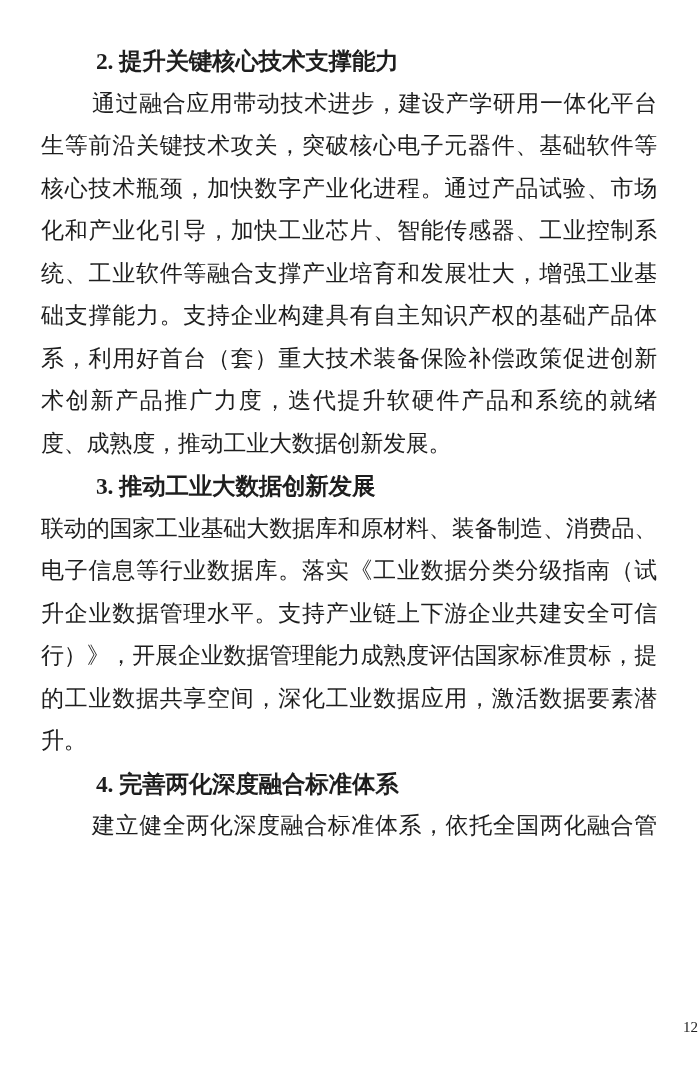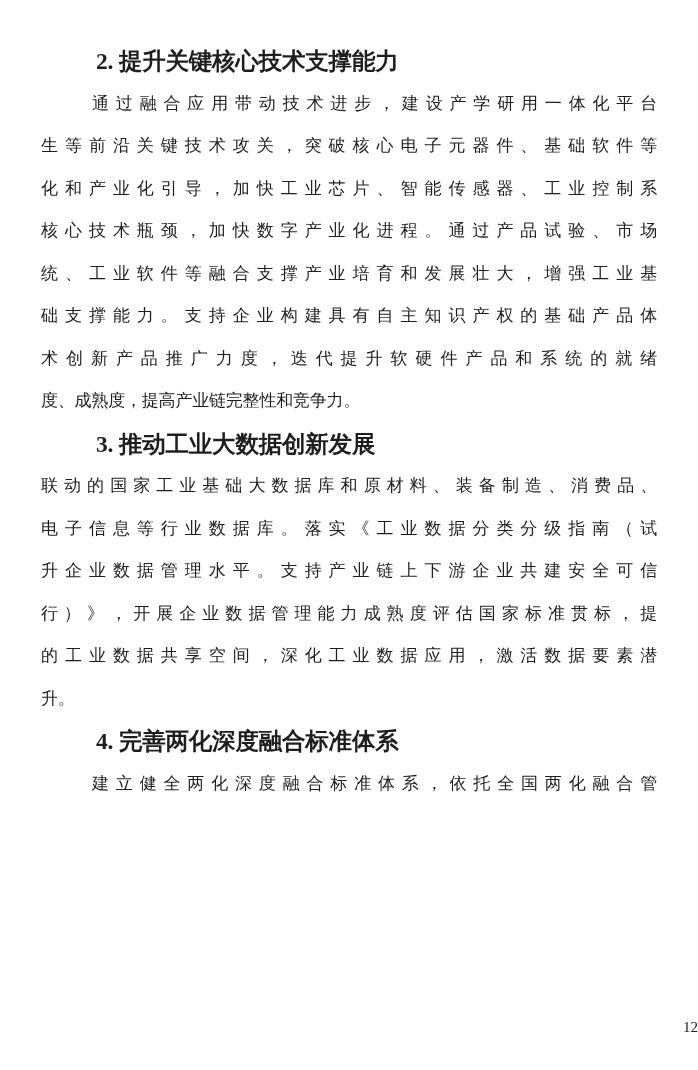--- a/index.html
+++ b/index.html
@@ -18,21 +18,21 @@
   }
   .content {
     position: absolute;
     left: 41px;
     top: 40px;
     width: 616px;
   }
   .line, .heading {
     height: 42.5px;
     line-height: 42.5px;
-    font-size: 17px;
+    font-size: 23px;
     letter-spacing: -0.2px;
     white-space: normal;
     overflow: hidden;
   }
   .heading {
     font-weight: bold;
     text-indent: 55px;
     text-align: left;
     font-size: 23.5px;
   }
@@ -59,26 +59,27 @@
   }
 </style>
 </head>
 <body>
 
 <div class="page">
   <div class="content" id="content">
       <div class="heading">2. 提升关键核心技术支撑能力</div>
       <div class="line fill indent">通过融合应用带动技术进步，建设产学研用一体化平台</div>
       <div class="line fill">生等前沿关键技术攻关，突破核心电子元器件、基础软件等</div>
+      <div class="line fill">核心技术瓶颈，加快数字产业化进程。通过产品试验、市场</div>
       <div class="line fill">化和产业化引导，加快工业芯片、智能传感器、工业控制系</div>
-      <div class="line fill">核心技术瓶颈，加快数字产业化进程。通过产品试验、市场</div>
       <div class="line fill">统、工业软件等融合支撑产业培育和发展壮大，增强工业基</div>
       <div class="line fill">础支撑能力。支持企业构建具有自主知识产权的基础产品体</div>
+      <div class="line fill">系，利用好首台（套）重大技术装备保险补偿政策促进创新</div>
       <div class="line fill">术创新产品推广力度，迭代提升软硬件产品和系统的就绪</div>
-      <div class="line">度、成熟度，提高产业链完整性和竞争力。</div>
+      <div class="line">度、成熟度，推动工业大数据创新发展。</div>
       <div class="heading">3. 推动工业大数据创新发展</div>
       <div class="line fill">联动的国家工业基础大数据库和原材料、装备制造、消费品、</div>
       <div class="line fill">电子信息等行业数据库。落实《工业数据分类分级指南（试</div>
       <div class="line fill">升企业数据管理水平。支持产业链上下游企业共建安全可信</div>
       <div class="line fill">行）》，开展企业数据管理能力成熟度评估国家标准贯标，提</div>
       <div class="line fill">的工业数据共享空间，深化工业数据应用，激活数据要素潜</div>
       <div class="line">升。</div>
       <div class="heading">4. 完善两化深度融合标准体系</div>
       <div class="line fill indent">建立健全两化深度融合标准体系，依托全国两化融合管</div>
     </div>

